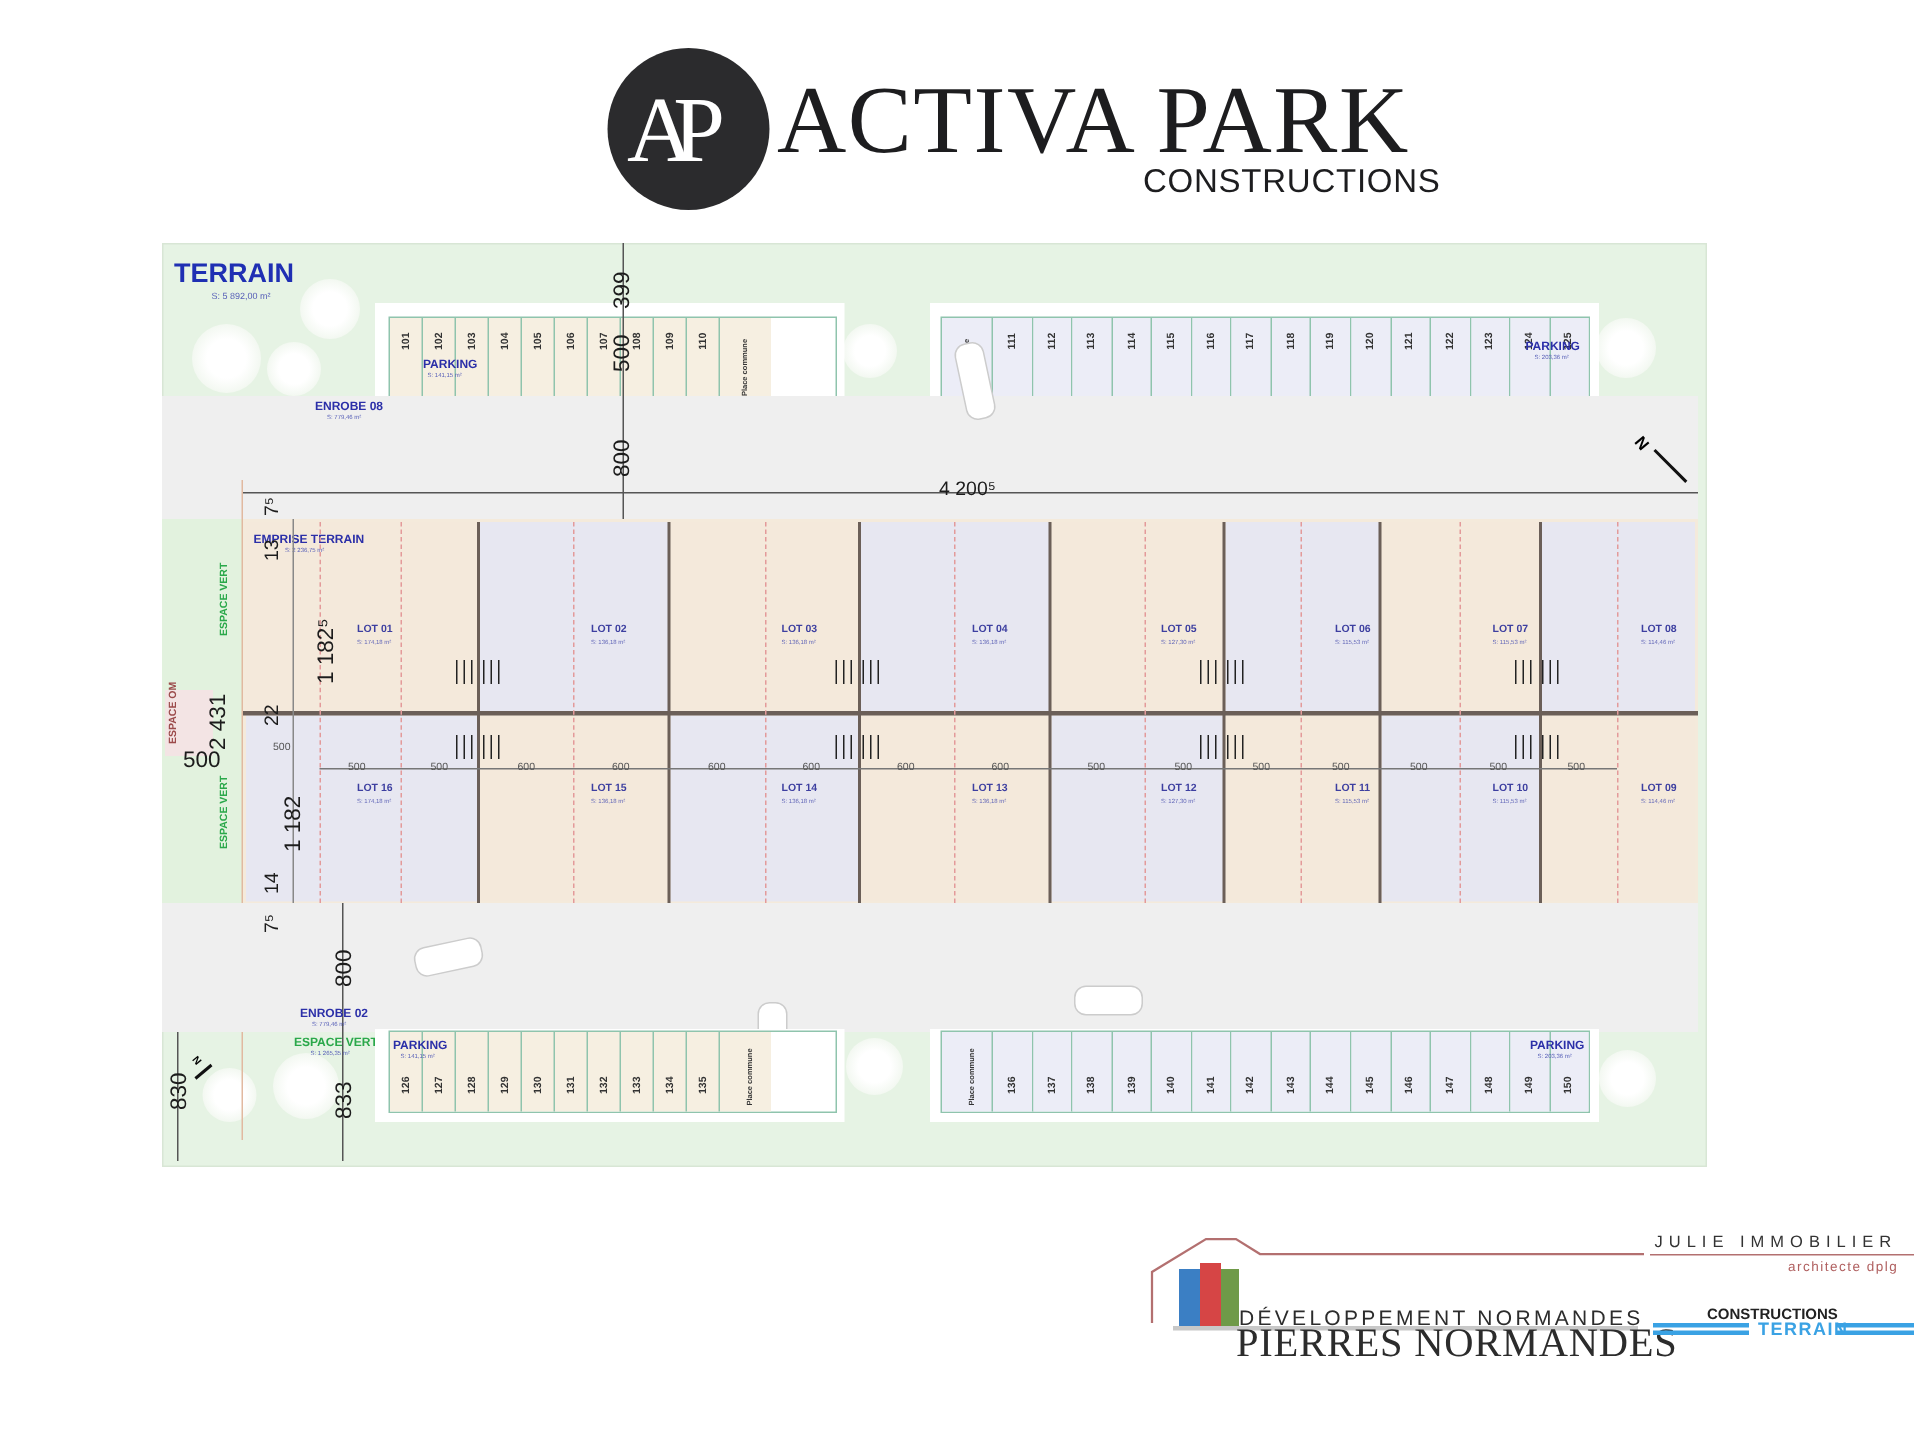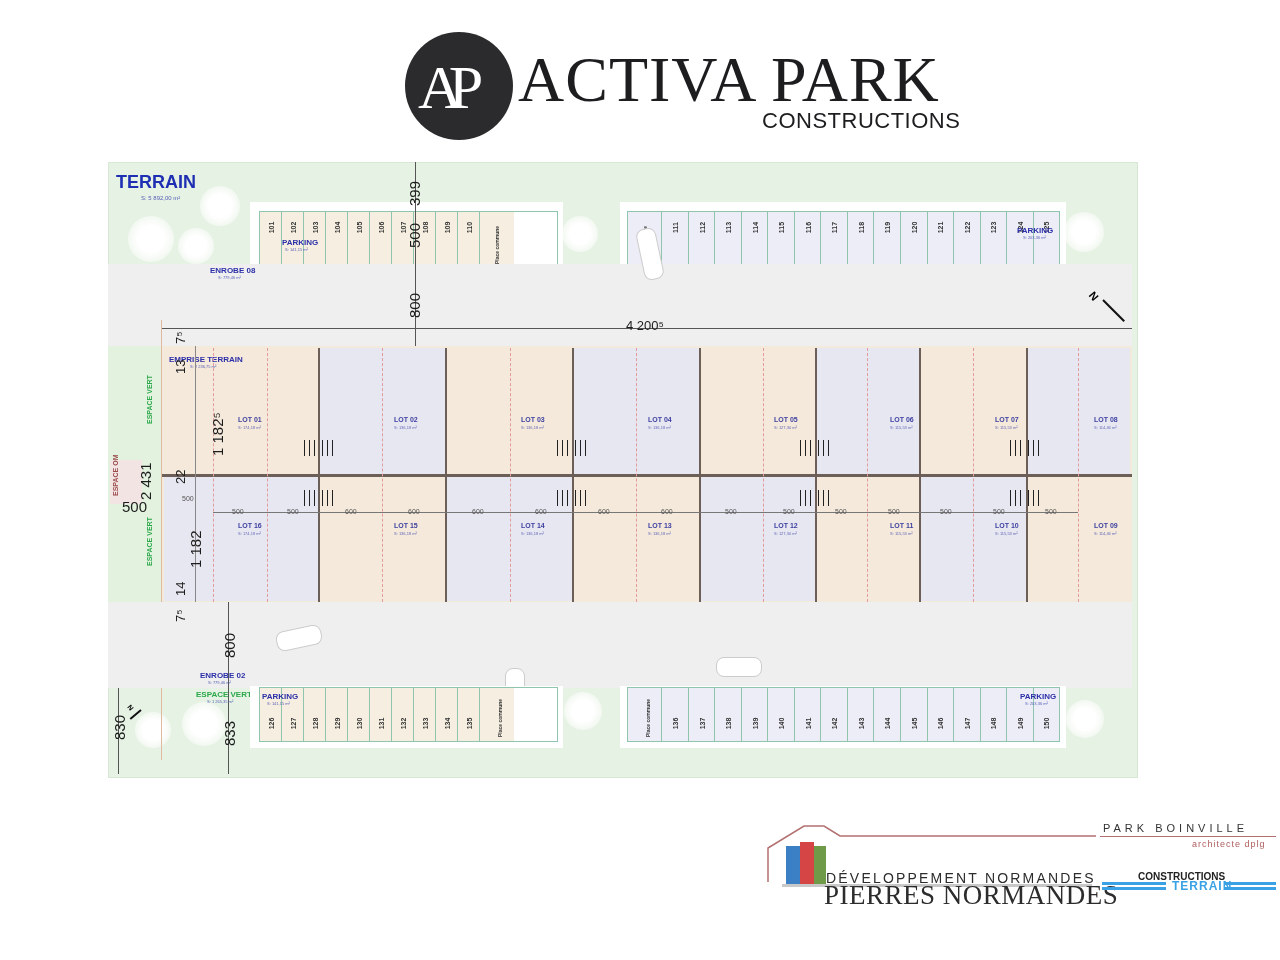--- a/index.html
+++ b/index.html
@@ -487,20 +487,20 @@
 <svg class="abs pn-house" viewBox="0 0 330 66">
   <polyline points="2,60 2,26 38,4 58,4 74,14 330,14" fill="none" stroke="#b37070" stroke-width="1.5"></polyline>
   <rect x="20" y="24" width="14" height="40" fill="#3b7fc4"></rect>
   <rect x="34" y="20" width="14" height="44" fill="#d64545"></rect>
   <rect x="48" y="24" width="12" height="40" fill="#6f9a48"></rect>
   <rect x="16" y="62" width="310" height="3" fill="#c8c8c8"></rect>
 </svg>
 <div class="abs pn-title">PIERRES NORMANDES</div>
 <div class="abs pn-sub">DÉVELOPPEMENT NORMANDES</div>
 
-<div class="abs jb-name">PARK  BOINVILLE</div>
+<div class="abs jb-name">JULIE  IMMOBILIER</div>
 <div class="abs" style="left:1100px;top:836px;width:176px;height:1px;background:#b37070;"></div>
 <div class="abs jb-role">architecte dplg</div>
 
 <div class="abs cb-title">CONSTRUCTIONS</div>
 <div class="abs" style="left:1102px;top:882px;width:64px;height:3px;background:#3aa2e4;box-shadow:0 5px 0 #3aa2e4;"></div>
 <div class="abs cb-sub">TERRAIN</div>
 <div class="abs" style="left:1224px;top:882px;width:52px;height:3px;background:#3aa2e4;box-shadow:0 5px 0 #3aa2e4;"></div>
 
 </body></html>

